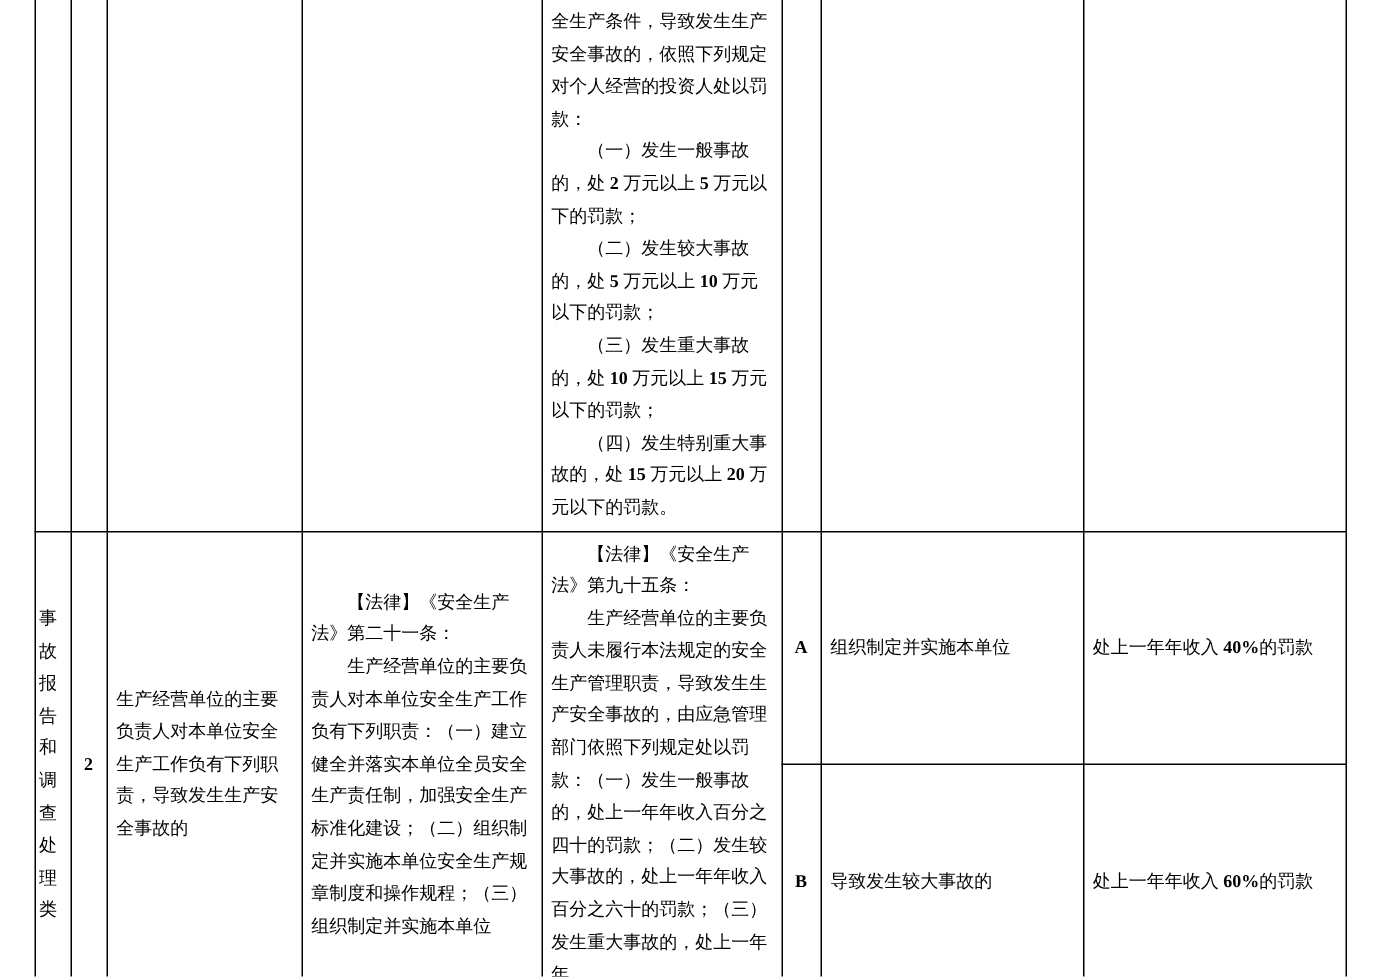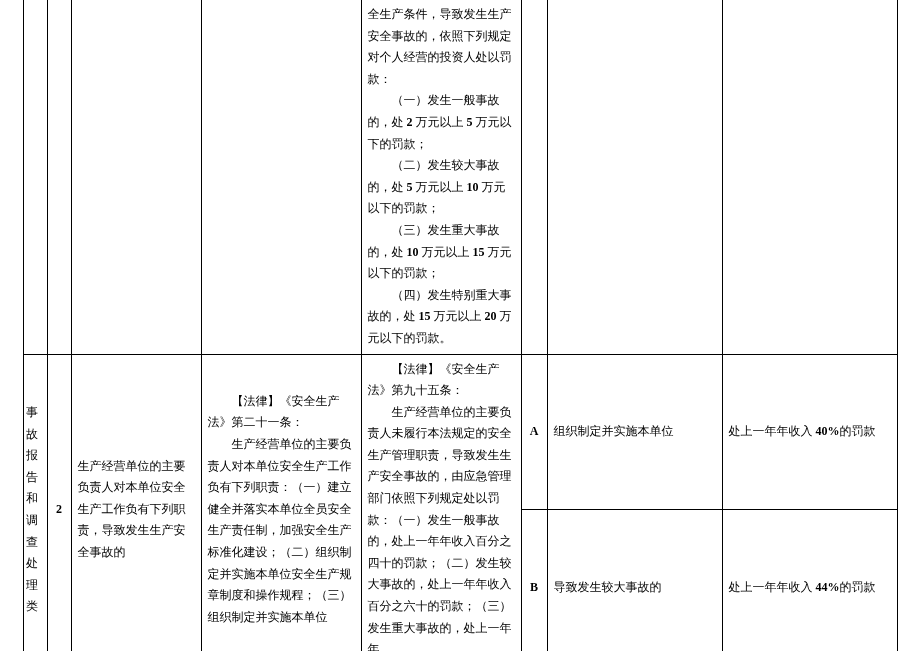--- a/index.html
+++ b/index.html
@@ -121,20 +121,20 @@
     </td>
   </tr>
   <tr>
     <td class="lvl-cell">
       <span>B</span>
     </td>
     <td class="situ-cell">
       <span>导致发生较大事故的</span>
     </td>
     <td class="penalty-cell">
-      <span>处上一年年收入 <span class="bold">44%</span>的罚款</span>
+      <span>处上一年年收入 <span class="bold">60%</span>的罚款</span>
     </td>
   </tr>
 
 </tbody>
     </table>
 
 </div>
 
 </body></html>

